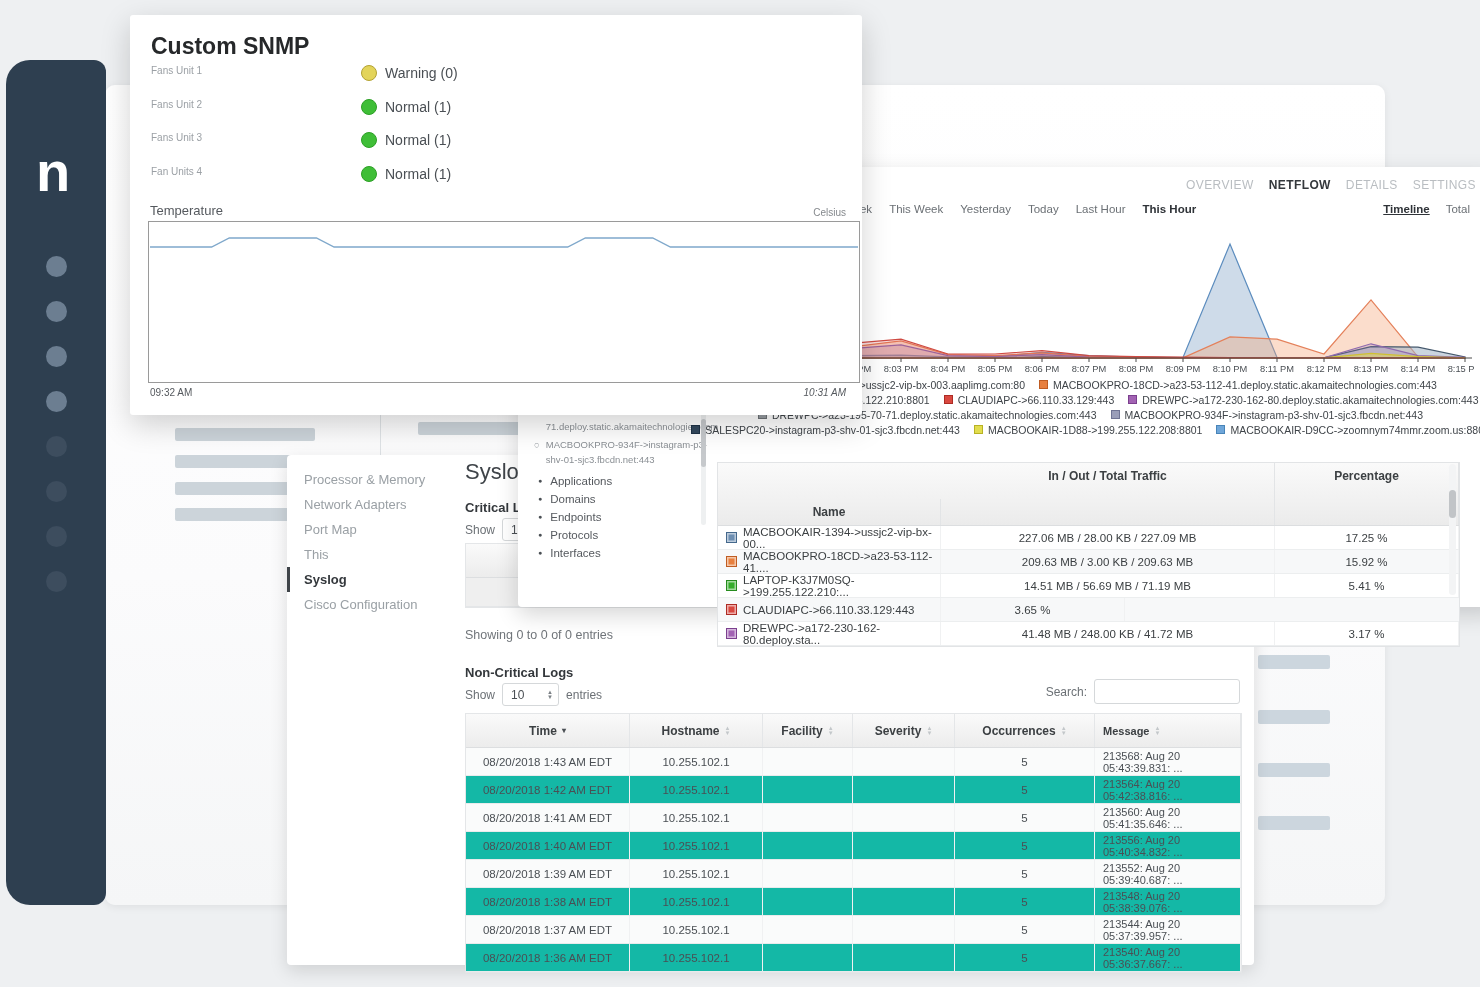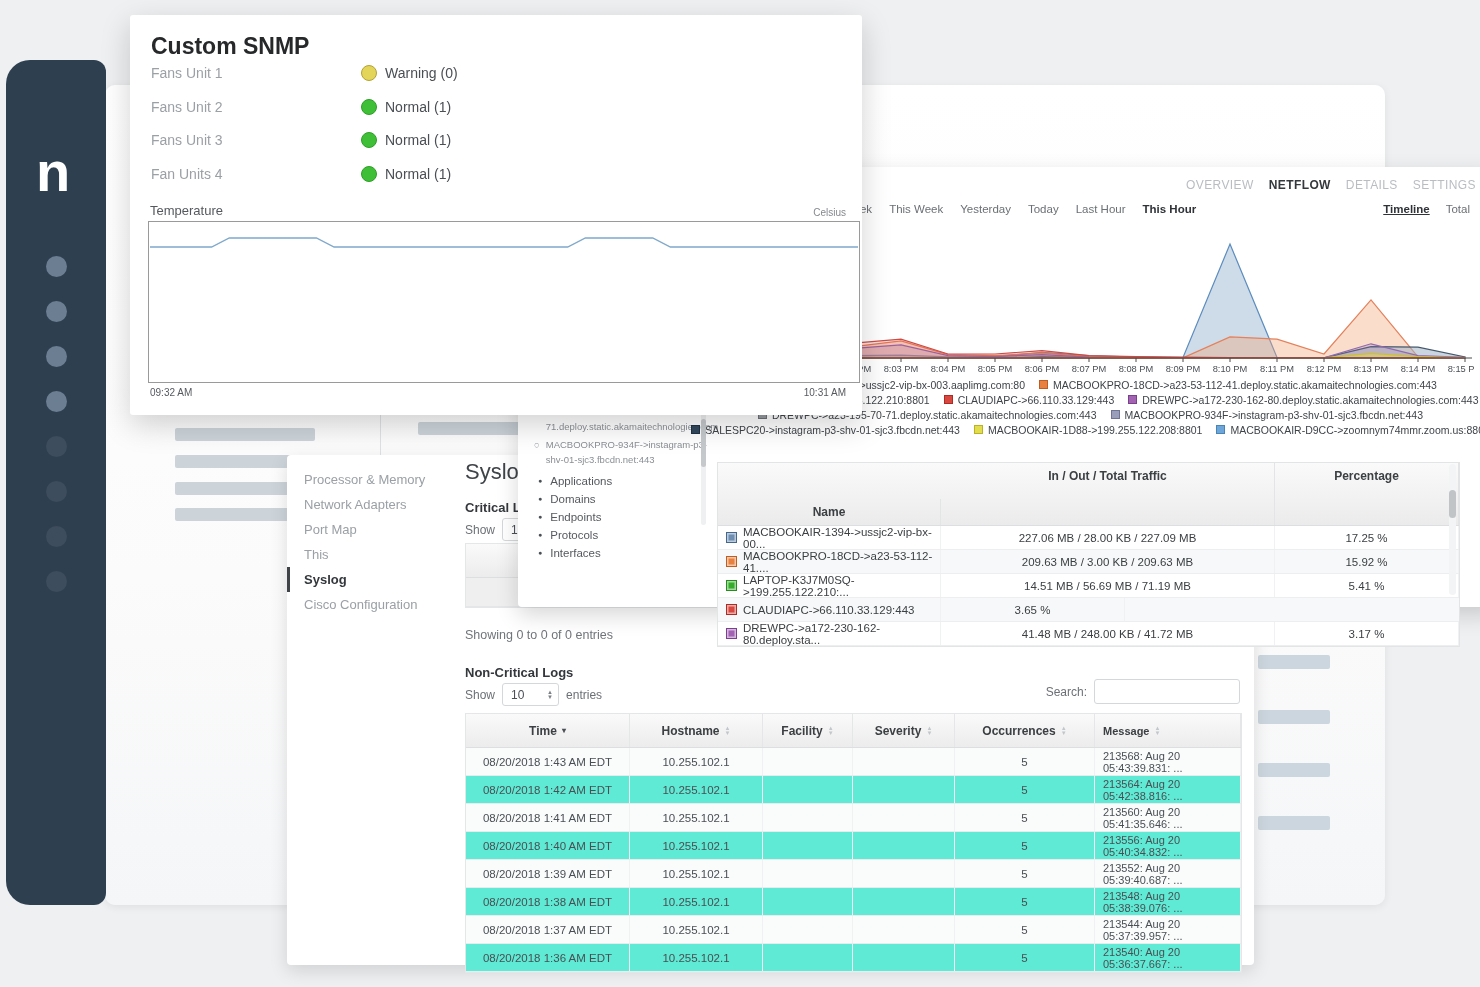--- a/index.html
+++ b/index.html
@@ -69,46 +69,46 @@
   .show-row{position:absolute;left:0;display:flex;align-items:center;font-size:12px;color:#6b7075;gap:7px;}
   .selbox{border:1px solid #d5d8da;border-radius:3px;height:21px;min-width:42px;display:flex;align-items:center;
           justify-content:space-between;padding:0 5px 0 8px;font-size:12px;color:#4a4f54;background:#fff;cursor:pointer;}
   .steppers{font-size:6px;line-height:5px;color:#7b8085;display:flex;flex-direction:column;margin-left:6px;}
   .logtable{position:absolute;left:0;width:775px;border:1px solid #e4e6e8;font-size:11.5px;}
   .lt-head{display:flex;background:linear-gradient(#fafafa,#ececec);border-bottom:1px solid #dcdee0;}
   .lt-head>div{display:flex;align-items:center;justify-content:center;gap:5px;font-weight:bold;font-size:12px;
                color:#3c4043;box-sizing:border-box;border-right:1px solid #e4e6e8;height:33px;cursor:pointer;}
   .sorters{font-size:6px;line-height:5px;color:#c3c7ca;display:flex;flex-direction:column;}
   .sort-desc{font-size:8px;color:#4a4f54;}
-  .lt-row{display:flex;height:27px;border-bottom:1px solid #e9ebec;background:#5eead4;}
+  .lt-row{display:flex;height:27px;border-bottom:1px solid #e9ebec;background:#14b8a6;}
   .lt-row:nth-child(even){background:#fafbfb;}
   .lt-row>div{display:flex;align-items:center;justify-content:center;font-size:11.5px;color:#4a4f54;
               box-sizing:border-box;border-right:1px solid #f0f1f2;}
   .c-time{width:164px;} .c-host{width:133px;} .c-fac{width:90px;} .c-sev{width:102px;}
   .c-occ{width:140px;} .c-msg{width:146px;justify-content:flex-start!important;padding-left:8px;font-size:11px!important;}
   .empty-row{height:28px;background:#efefef;border-bottom:1px solid #e4e6e8;}
   #crit-summary{position:absolute;left:0;top:173px;font-size:12.5px;color:#70757a;}
   #pager{position:absolute;right:0;top:151px;display:flex;}
   .pgbtn{border:1px solid #dfe1e3;background:#fff;color:#55595e;font-size:12px;padding:4px 11px;cursor:pointer;}
   .pgbtn:first-child{border-radius:3px 0 0 3px;} .pgbtn:last-child{border-radius:0 3px 3px 0;border-left:none;}
   #search-wrap{position:absolute;right:0;top:224px;display:flex;align-items:center;gap:7px;font-size:12px;color:#6b7075;}
   #search-input{width:140px;height:21px;border:1px solid #d5d8da;border-radius:3px;background:#fff;}
   
   #snmp{left:130px;top:15px;width:732px;height:400px;z-index:4;border-radius:3px;
         box-shadow:0 10px 30px rgba(0,0,0,.18);}
   #snmp-title{position:absolute;left:21px;top:18px;font-size:23px;font-weight:bold;color:#26282a;}
   .snmp-row{position:absolute;left:21px;width:690px;height:20px;}
-  .snmp-label{position:absolute;left:0;font-size:14px;color:#9ba0a5;}
+  .snmp-label{position:absolute;left:0;font-size:10px;color:#9ba0a5;}
   .snmp-status{position:absolute;left:210px;display:flex;align-items:center;gap:8px;font-size:14px;color:#4a4f54;}
   .stat-dot{width:16px;height:16px;border-radius:50%;border:1.5px solid;box-sizing:border-box;}
   #temp-label{position:absolute;left:20px;top:188px;font-size:13px;color:#55595e;}
   #temp-unit{position:absolute;right:16px;top:192px;font-size:10px;color:#85898d;}
   #temp-box{position:absolute;left:18px;top:206px;width:712px;height:162px;border:1px solid #9a9a9a;box-sizing:border-box;}
   #temp-start{position:absolute;left:20px;top:372px;font-size:10px;color:#55595e;}
-  #temp-end{position:absolute;right:16px;top:372px;font-size:10px;color:#55595e;}
+  #temp-end{position:absolute;right:16px;top:372px;font-size:10px;color:#55595e;font-style:italic;}
 </style>
 </head>
 <body>
 
 <div class="card" id="bgcard">
   <div id="bg-dots">
       <div class="bdot" style="left: 1123px;"></div>
       <div class="bdot" style="left: 1153px;"></div>
       <div class="bdot" style="left: 1183px;"></div>
       <div class="bdot" style="left: 1213px;"></div>

